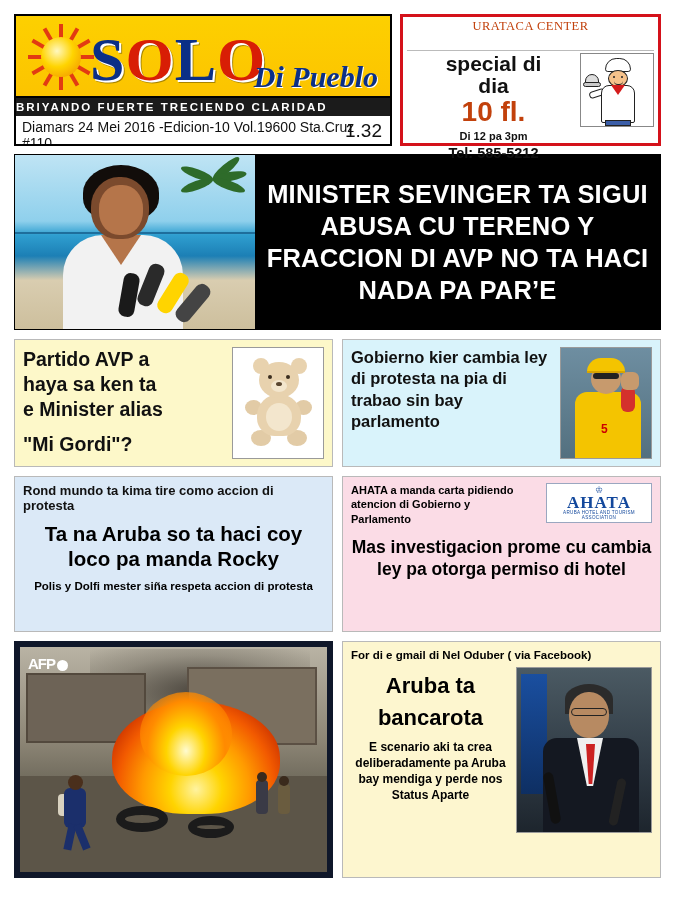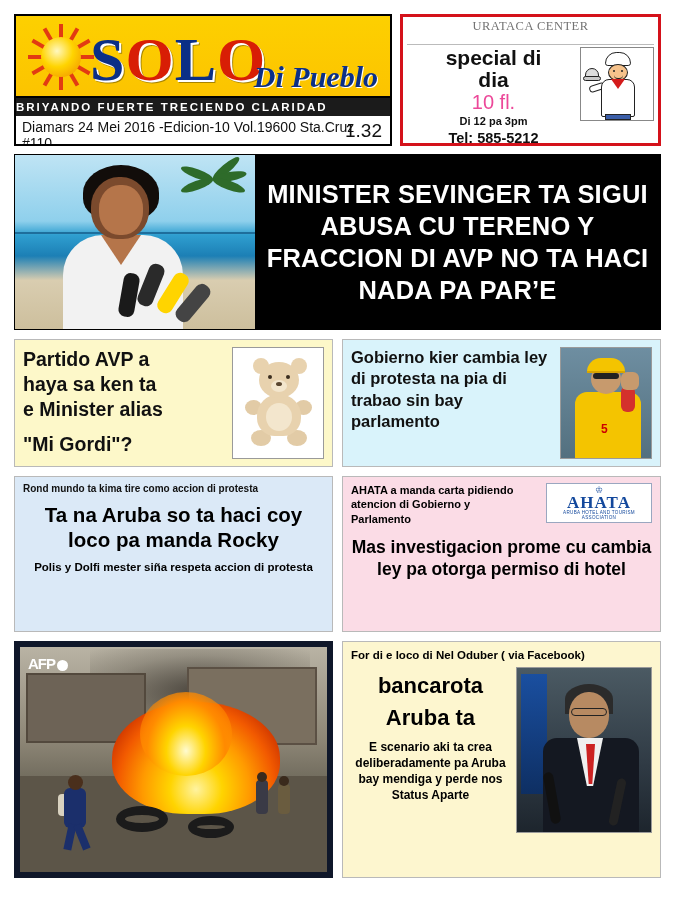--- a/index.html
+++ b/index.html
@@ -66,28 +66,28 @@
 
   .ad-box {
     flex: 1 1 auto;
     border: 3px solid #d4111a;
     background:#fff;
     position:relative;
     padding:2px 4px 4px 4px;
   }
   .ad-title {
     text-align:center; font-family:"Liberation Serif", serif;
-    font-size:12.5px; letter-spacing:.5px; color:#737373; border-bottom:1px solid #bbb;
-    padding-bottom:10px;
+    font-size:12.5px; letter-spacing:.5px; color:#c2410c; border-bottom:1px solid #bbb;
+    padding-bottom:16px;
   }
   .ad-body { display:flex; }
   .ad-left { flex:1 1 auto; text-align:center; padding-top:2px; }
   .ad-l1 { font-size:21px; font-weight:bold; line-height:1.0; color:#111;}
   .ad-l2 { font-size:21px; font-weight:bold; line-height:1.1; color:#111;}
-  .ad-l3 { font-size:20px; font-weight:normal; line-height:1.1; color:#ec4899;}
+  .ad-l3 { font-size:28px; font-weight:bold; line-height:1.1; color:#c2410c;}
   .ad-l4 { font-size:11px; font-weight:bold; margin-top:2px; color:#111;}
   .ad-l5 { font-size:14.5px; font-weight:bold; margin-top:3px; color:#111;}
   .ad-img {
     flex:0 0 74px; height:74px; border:1px solid #888; background:#fff;
     position:relative; overflow:hidden; margin-top:2px;
   }
   
   .chef-hat { position:absolute; left:24px; top:4px; width:26px; height:14px; background:#fff; border:1.5px solid #222; border-radius:12px 12px 3px 3px; }
   .chef-head { position:absolute; left:27px; top:16px; width:20px; height:17px; background:#f6c28b; border:1.5px solid #222; border-radius:50%; }
   .chef-eye { position:absolute; width:2px;height:2px;background:#222;border-radius:50%; top:22px;}
@@ -166,21 +166,21 @@
   .ph-num { position:absolute; left:40px; top:74px; color:#c00; font-weight:bold; font-size:12px; }
   .ph-fist { position:absolute; left:60px; top:24px; width:18px; height:18px; background:#c79a6d; border-radius:6px; }
   .ph-arm { position:absolute; left:60px; top:38px; width:14px; height:26px; background:#d4312c; border-radius:6px; }
 
   
   .row3 { display:flex; gap:9px; margin-top:9px; }
   .col-left { flex:1 1 50%; }
   .col-right { flex:1 1 50%; }
 
   .box-blue { background:#dbe9f7; border:1px solid #b9b9b9; padding:6px 8px 8px 8px; height:156px; }
-  .kicker { font-size:10px; font-weight:bold; color:#111; }
+  .kicker { font-size:13px; font-weight:bold; color:#111; }
   .box-blue h2 { margin:8px 0 0 0; text-align:center; font-size:20.5px; line-height:1.22; font-weight:bold; }
   .sub { margin-top:8px; text-align:center; font-size:11.5px; font-weight:bold; line-height:1.35; }
 
   .box-pink { background:#fbdce6; border:1px solid #b9b9b9; padding:6px 8px 8px 8px; height:156px; }
   .pink-top { display:flex; gap:20px; align-items:flex-start; }
   .pink-kicker { flex:1 1 auto; font-size:11px; font-weight:bold; line-height:1.3; }
   .ahata-logo {
     flex:0 0 106px; height:40px; background:#fff; border:1px solid #9aa7c0;
     text-align:center; position:relative; overflow:hidden;
   }
@@ -411,25 +411,25 @@
       <div class="runner-leg a"></div>
       <div class="runner-leg b"></div>
       <div class="bystander b1"></div>
         <div class="bystander-h b1"></div>
       <div class="bystander b2"></div>
         <div class="bystander-h b2"></div>
       <div class="afp"><span>AFP</span><span class="dot"></span></div>
     </div>
 
     <div class="box-cream">
-      <div class="cream-kicker">For di e loco di Nel Oduber ( via Facebook)</div>
+      <div class="cream-kicker">For di e gmail di Nel Oduber ( via Facebook)</div>
       <div class="cream-flex">
         <div class="cream-left">
+          <h2>Aruba ta</h2>
           <h2>bancarota</h2>
-          <h2>Aruba ta</h2>
           <p>E scenario aki ta crea deliberadamente pa Aruba bay mendiga y perde nos Status Aparte</p>
         </div>
         <div class="speaker">
           <div class="sp-bg"></div>
           <div class="sp-flag"></div>
           <div class="sp-body"></div>
           <div class="sp-shirt"></div>
           <div class="sp-tie"></div>
           <div class="sp-hair"></div>
           <div class="sp-head"></div>

